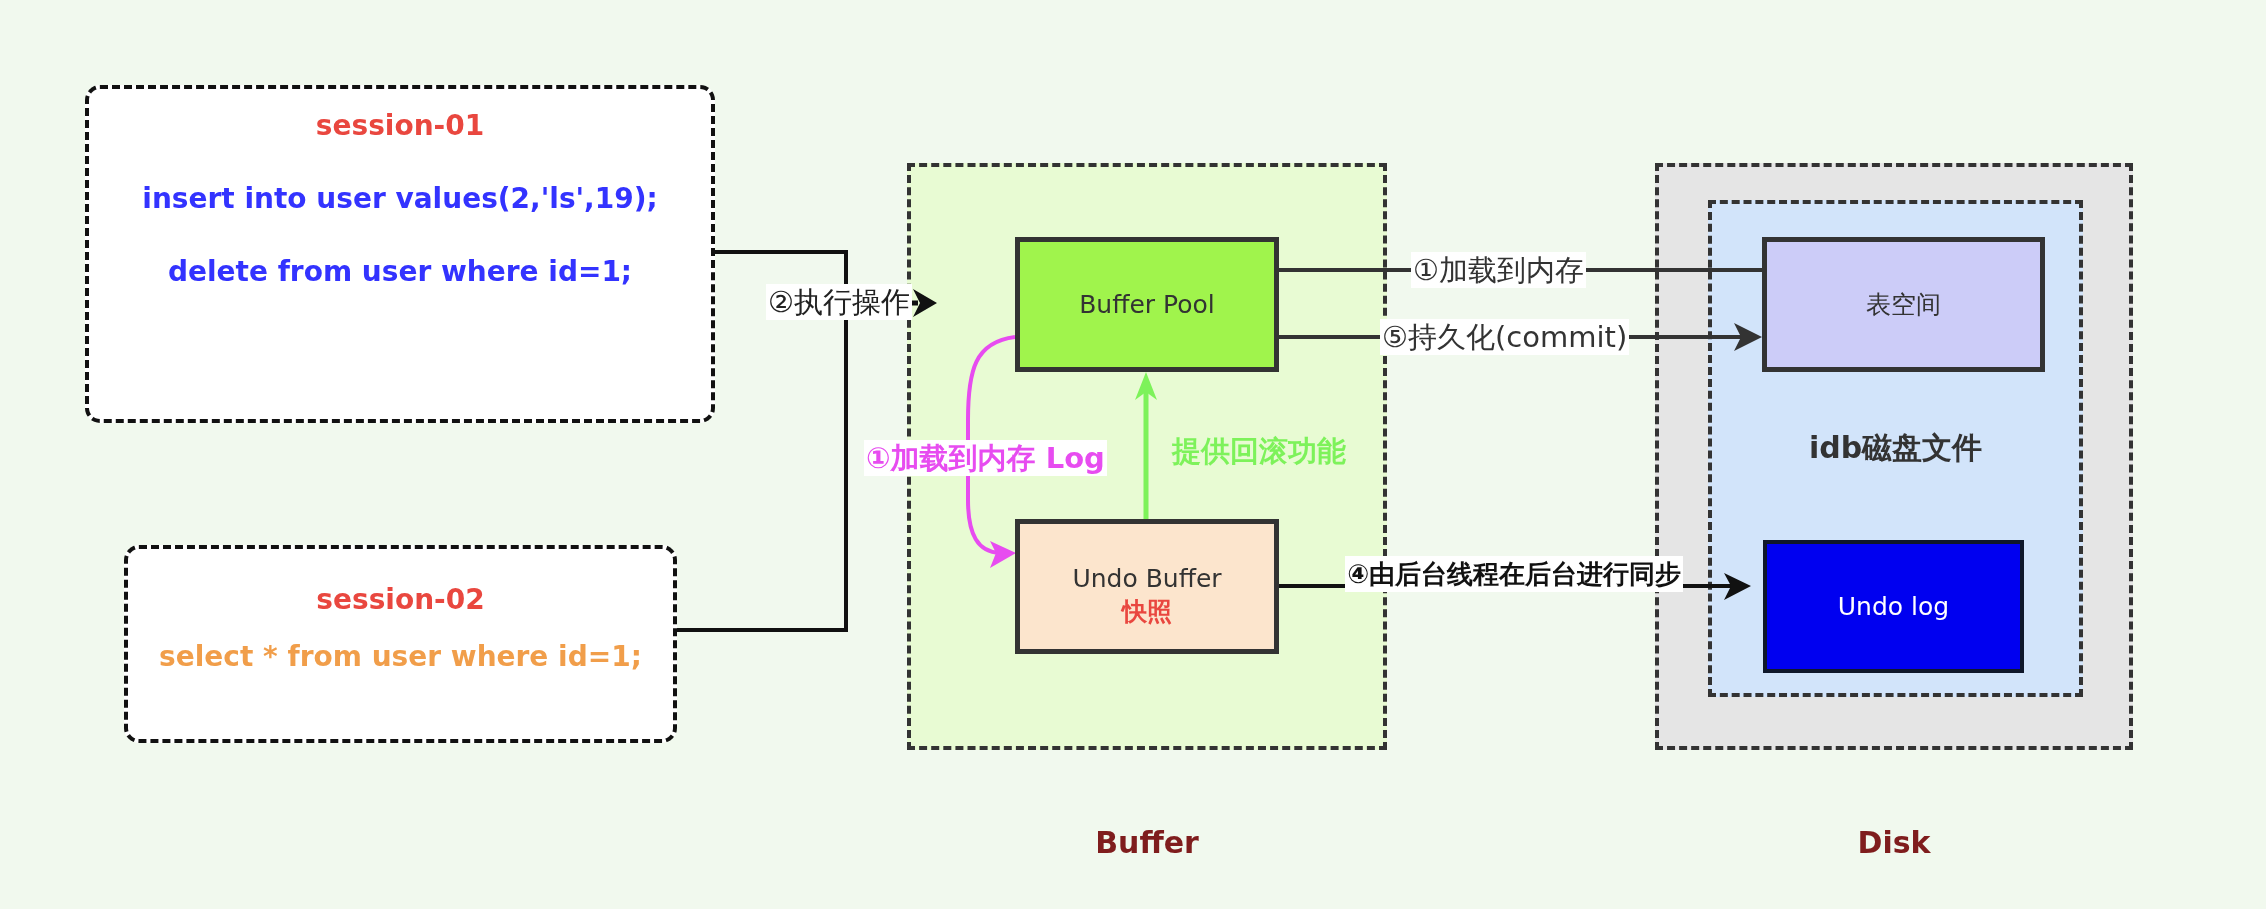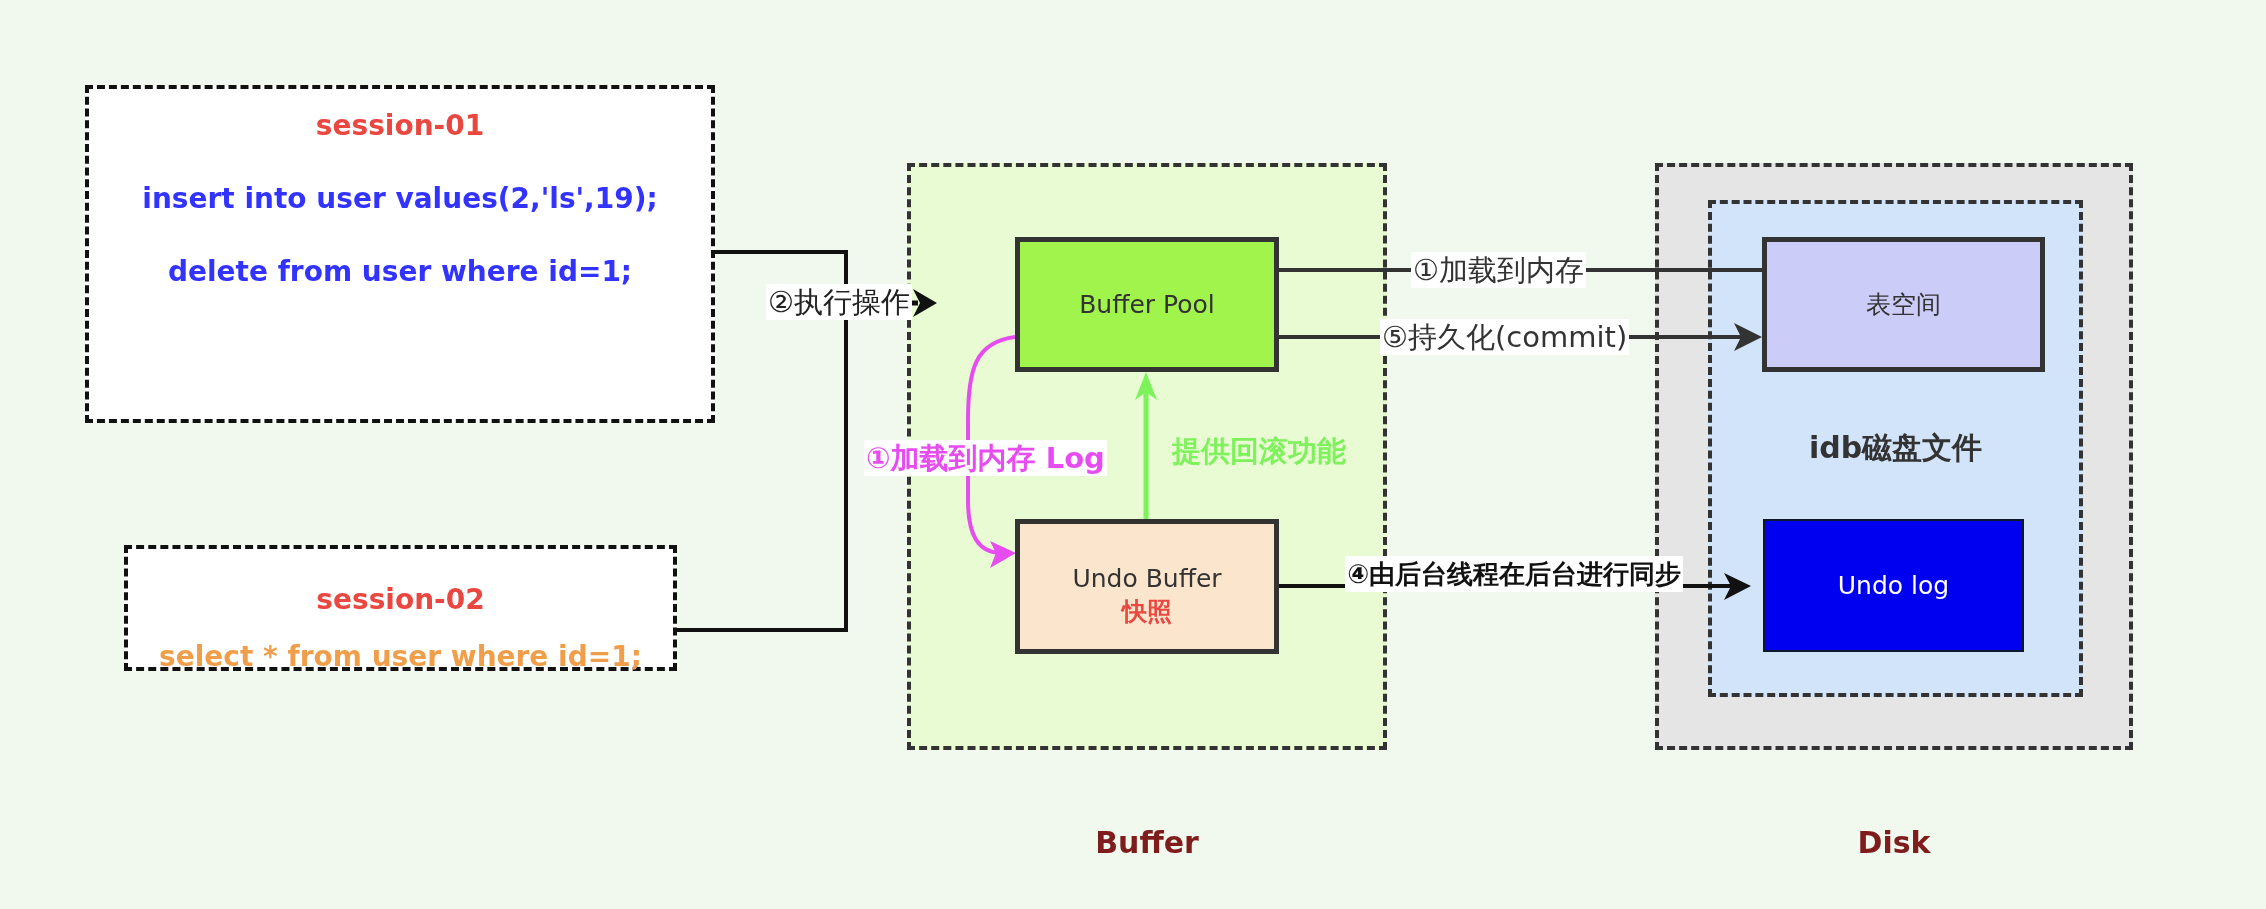--- a/index.html
+++ b/index.html
@@ -3,21 +3,21 @@
 <meta charset="utf-8">
 <style>
   html, body { margin: 0; padding: 0; }
   body {
     width: 2266px; height: 909px; position: relative; overflow: hidden;
     background: #F1F9EE;
     font-family: "DejaVu Sans", "Liberation Sans", sans-serif;
   }
   .abs { position: absolute; box-sizing: border-box; }
   .dashed { border: 4px dashed #333333; }
-  .session { background: #FFFFFF; border-color: #111111; }
+  .session { background: #FFFFFF; border-color: #111111; border-radius: 15px; }
   .container-buffer { background: #E8FBD3; }
   .container-disk-outer { background: #E5E5E5; }
   .container-disk-inner { background: #D2E4FA; }
   .node {
     border: 5px solid #333333;
     display: flex; flex-direction: column; align-items: center; justify-content: center;
     color: #333333; font-size: 25px;
   }
   .line { position: absolute; left: 0; right: 0; text-align: center; white-space: nowrap; }
   .sess-title { color: #E9473F; font-weight: bold; font-size: 28px; }
@@ -32,21 +32,21 @@
 </style>
 </head>
 <body>
 
 <div class="abs dashed session" style="left:85px; top:85px; width:630px; height:338px;">
   <div class="line sess-title" style="top:20px;">session-01</div>
   <div class="line sql" style="top:93px;">insert into user values(2,'ls',19);</div>
   <div class="line sql" style="top:166px;">delete from user where id=1;</div>
 </div>
 
-<div class="abs dashed session" style="left:124px; top:545px; width:553px; height:126px;">
+<div class="abs dashed session" style="left:124px; top:545px; width:553px; height:198px;">
   <div class="line sess-title" style="top:34px;">session-02</div>
   <div class="line sql-read" style="top:91px;">select * from user where id=1;</div>
 </div>
 
 <div class="abs dashed container-buffer" style="left:907px; top:163px; width:480px; height:587px;"></div>
 
 <div class="abs dashed container-disk-outer" style="left:1655px; top:163px; width:478px; height:587px;"></div>
 <div class="abs dashed container-disk-inner" style="left:1708px; top:200px; width:375px; height:497px;"></div>
 
 <svg id="edges" width="2266" height="909">
@@ -82,21 +82,21 @@
 </div>
 <div class="abs node" style="left:1015px; top:519px; width:264px; height:135px; background:#FCE5CD;">
   <span style="margin-top:18px;">Undo Buffer</span>
   <span style="color:#E9473F; font-weight:bold; font-size:25px; margin-top:2px;">快照</span>
 </div>
 
 <div class="abs node" style="left:1762px; top:237px; width:283px; height:135px; background:#CCCCF8;">
   <span>表空间</span>
 </div>
 <div class="abs" style="left:1708px; top:428px; width:375px; text-align:center; font-size:30px; font-weight:bold; color:#333333;">idb磁盘文件</div>
-<div class="abs node" style="left:1763px; top:519px; width:261px; height:133px; background:#0000F0; border:2px solid #0f172a; color:#FFFFFF;">
+<div class="abs node" style="left:1763px; top:540px; width:261px; height:133px; background:#0000F0; border:4px solid #0f172a; color:#FFFFFF;">
   <span>Undo log</span>
 </div>
 
 <div class="edge-label" style="left:766px; top:284px;">②执行操作</div>
 <div class="edge-label" style="left:1411px; top:252px; color:#333333;">①加载到内存</div>
 <div class="edge-label" style="left:1380px; top:319px; color:#333333;">⑤持久化(commit)</div>
 <div class="edge-label" style="left:864px; top:440px; color:#E74CF0; font-weight:bold;">①加载到内存 Log</div>
 <div class="edge-label" style="left:1170px; top:433px; color:#7DF25A; font-weight:bold; background:#E8FBD3;">提供回滚功能</div>
 <div class="edge-label" style="left:1345px; top:556px; font-weight:bold; font-size:26px; color:#111111;">④由后台线程在后台进行同步</div>
 

